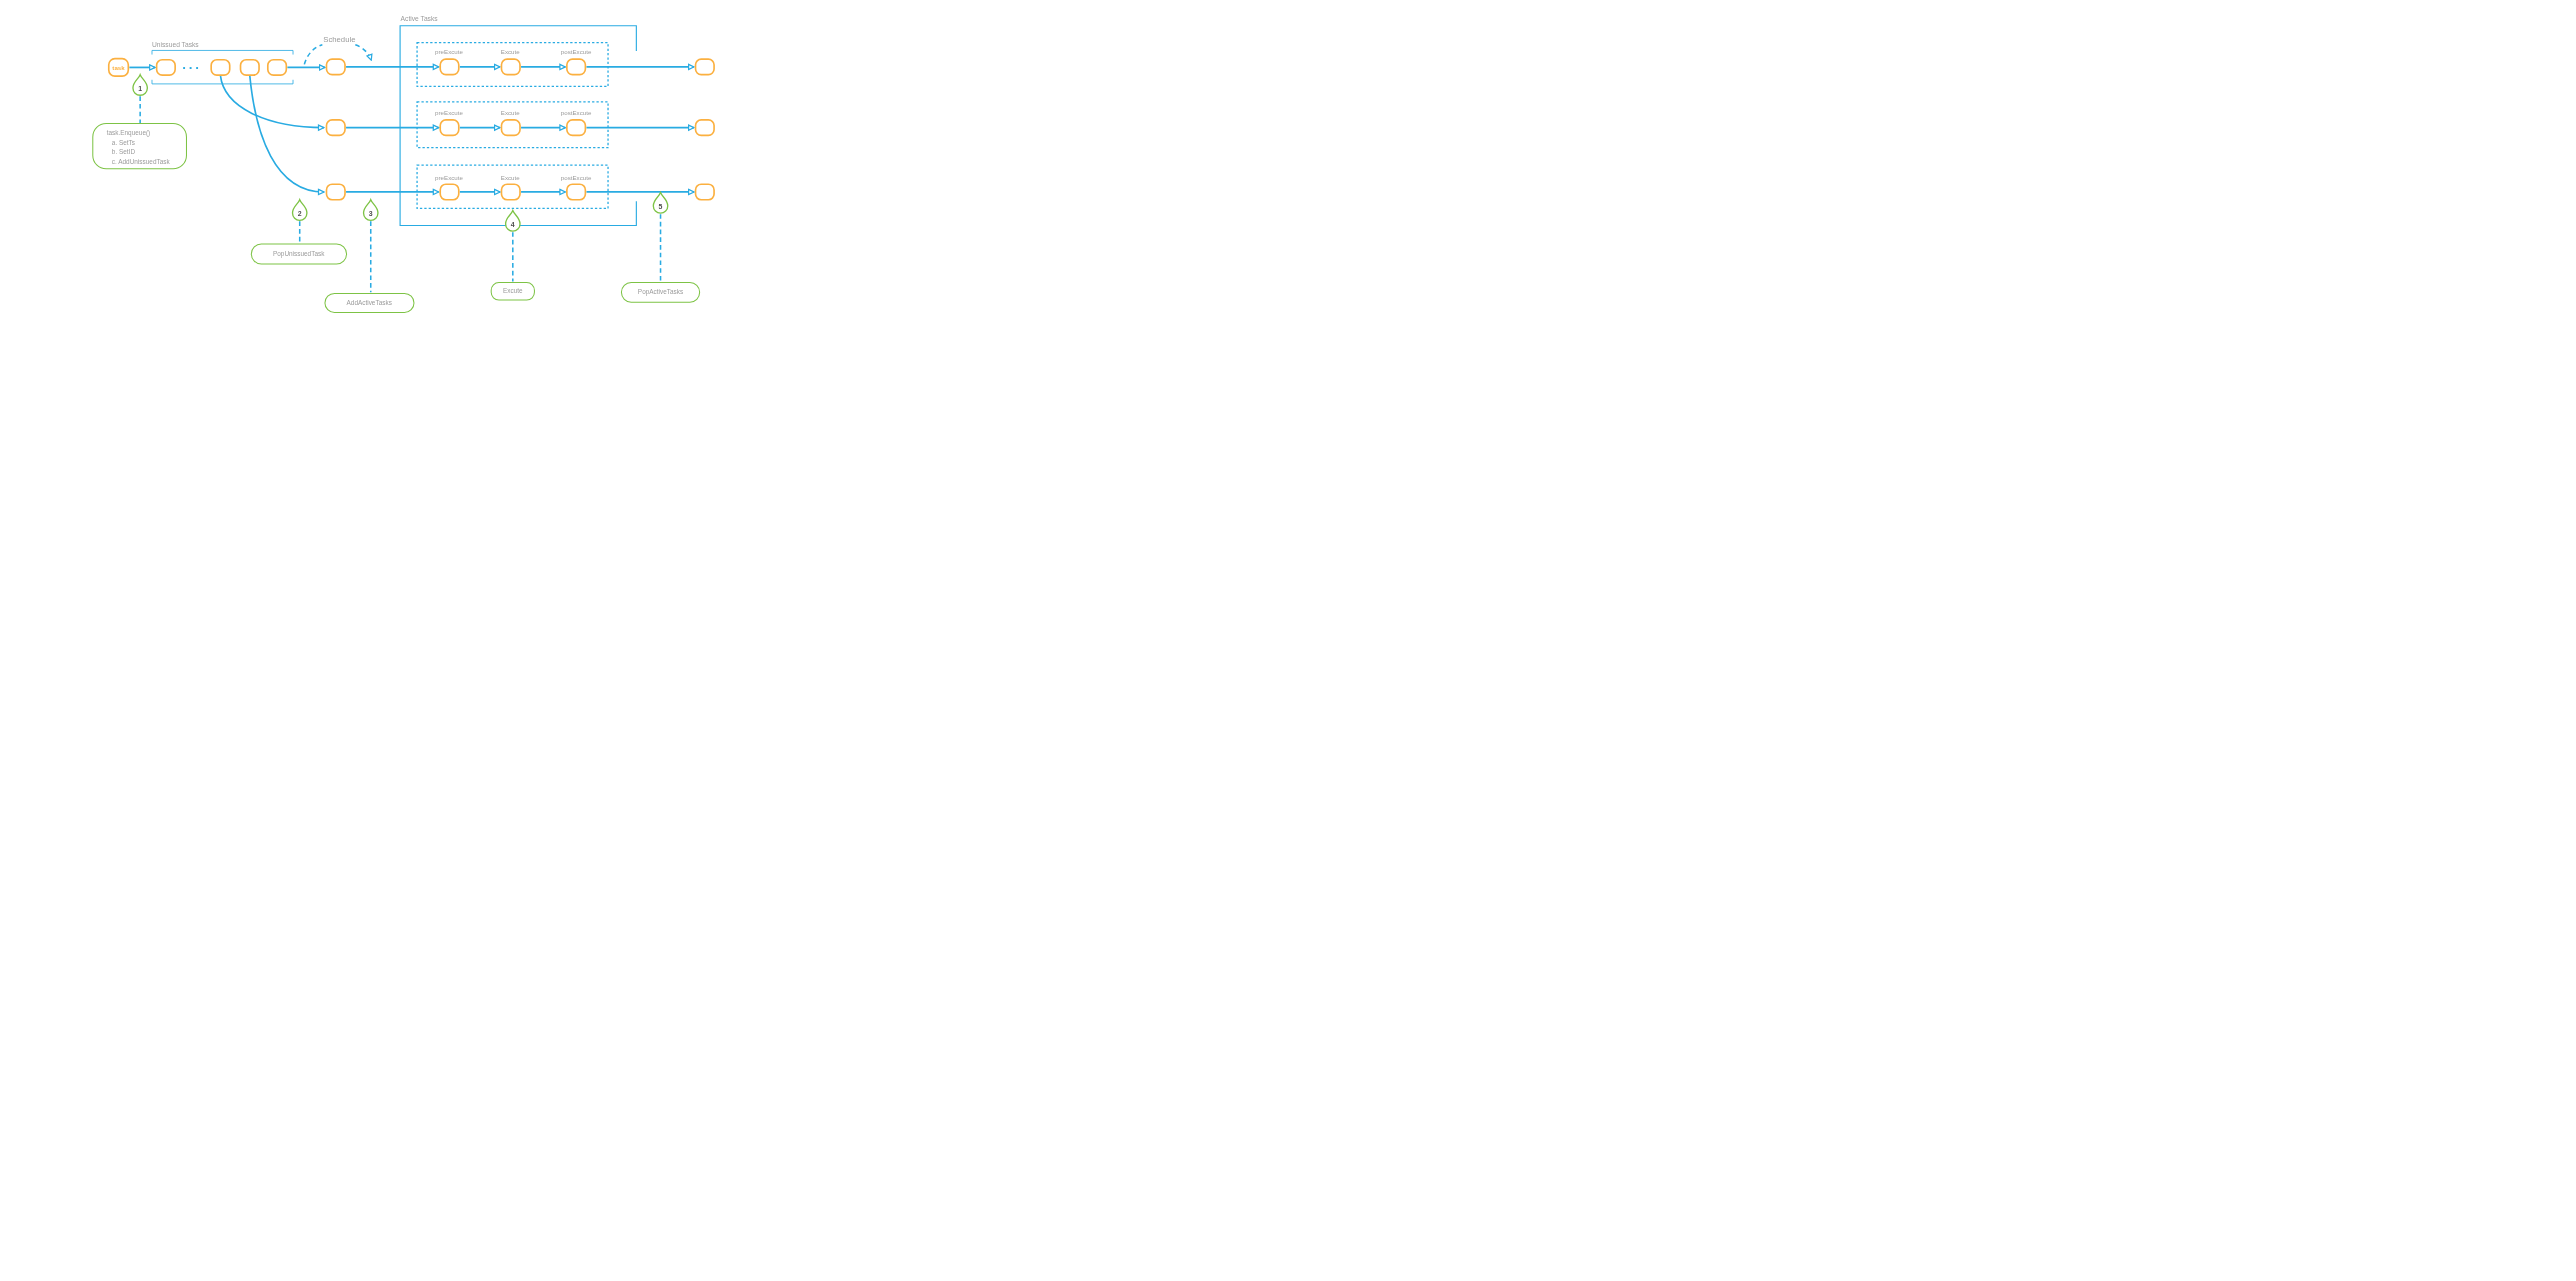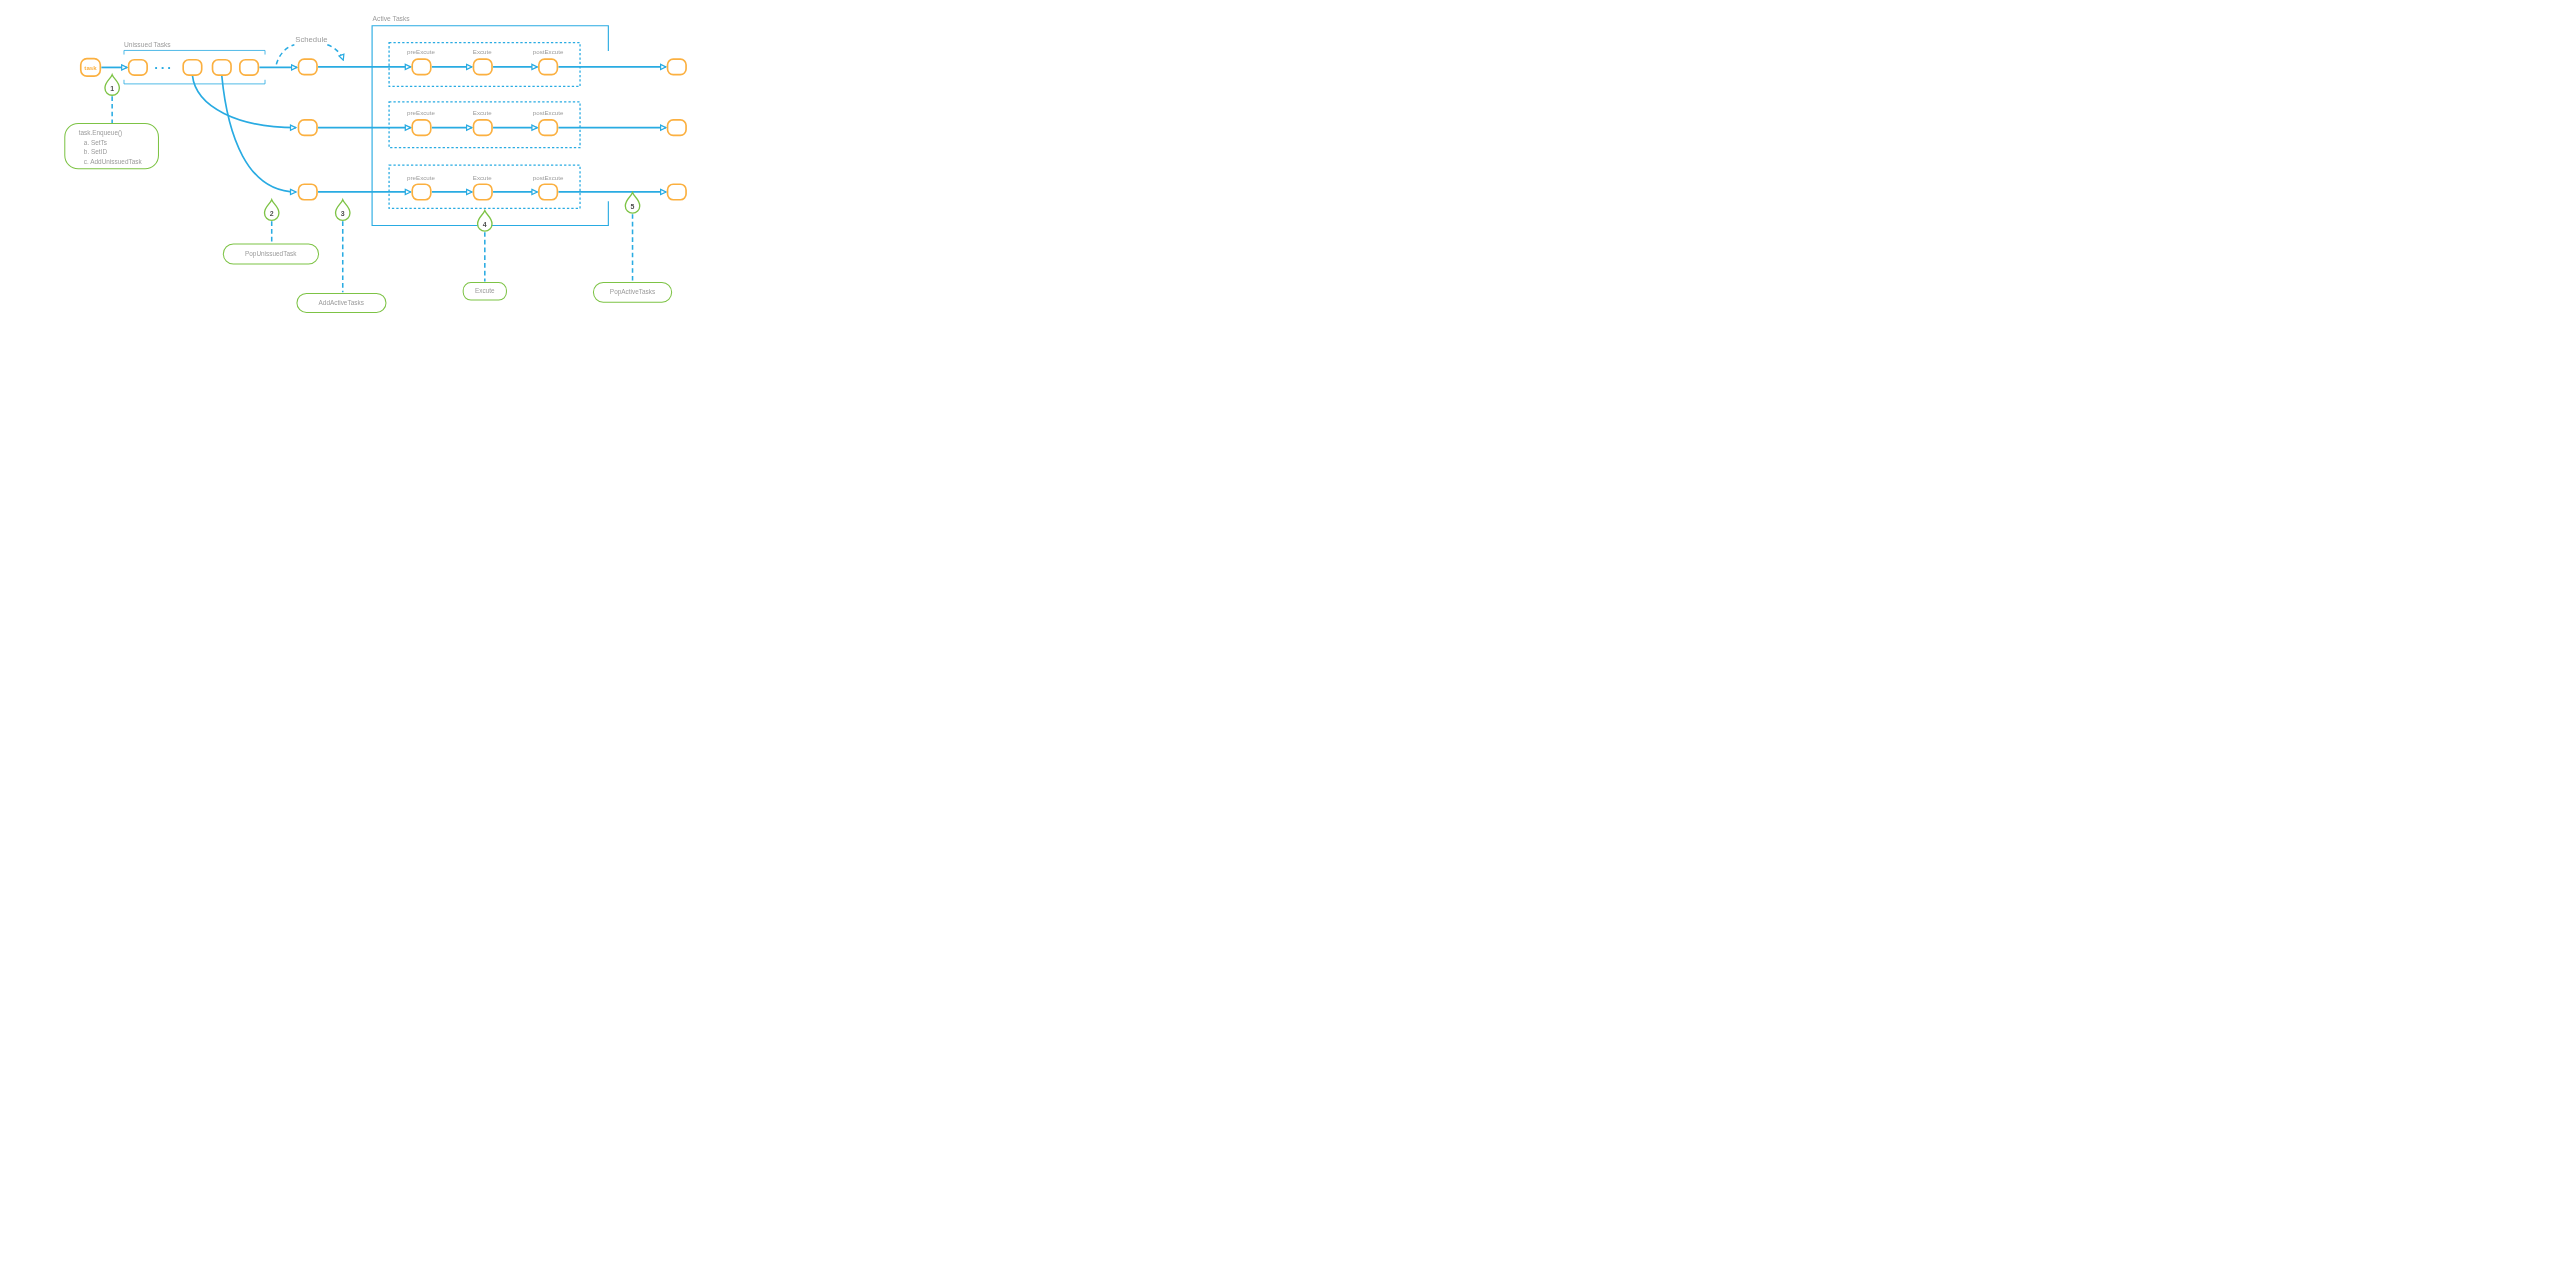--- a/index.html
+++ b/index.html
@@ -10,20 +10,21 @@
     --numberGray:#4D4D4D;
     --white:#FFFFFF;
   }
   html,body{margin:0;padding:0;background:#fff;}
   .canvas{
     position:relative;
     width:808px;height:332px;
     background:#fff;
     font-family:"Liberation Sans",sans-serif;
     overflow:hidden;
+    padding-left:28px;
   }
   svg{display:block;}
   
   .node{fill:var(--white);stroke:var(--orange);stroke-width:3.2;}
   .flow{stroke:var(--blue);stroke-width:3.4;fill:none;}
   .flow-curve{stroke:var(--blue);stroke-width:3.2;fill:none;}
   .bracket-thin{stroke:var(--blue);stroke-width:1.6;fill:none;}
   .bracket-thick{stroke:var(--blue);stroke-width:2.2;fill:none;}
   .stagebox{stroke:var(--blue);stroke-width:2.5;fill:none;stroke-dasharray:4.5 4;}
   .dash-connector{stroke:var(--blue);stroke-width:3;fill:none;stroke-dasharray:9 6;}

